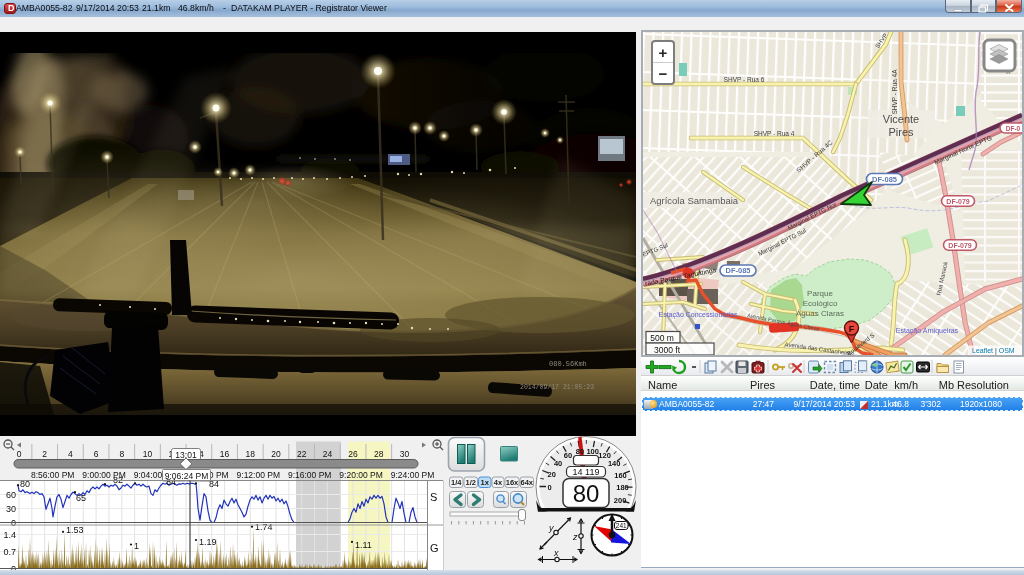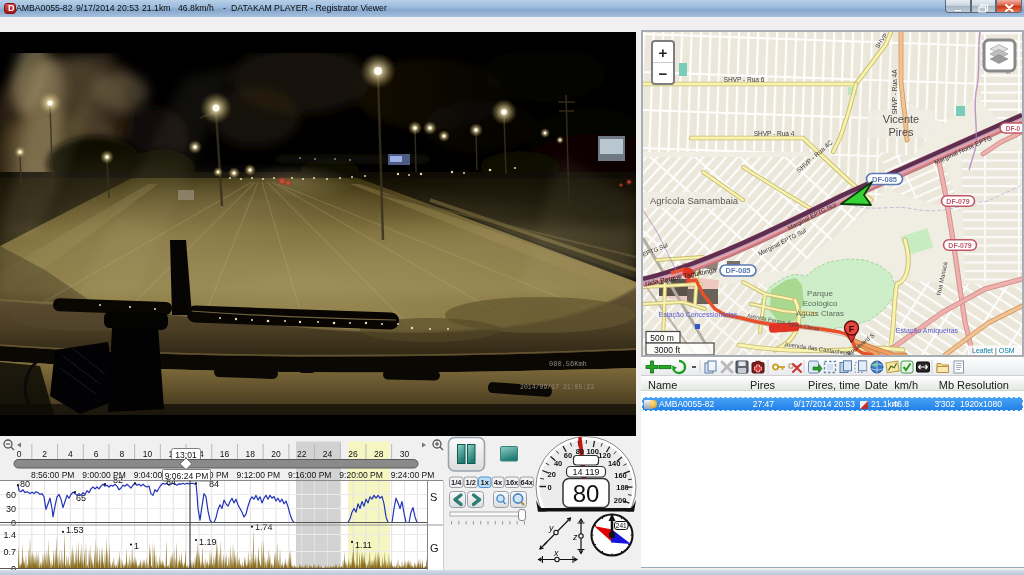--- a/index.html
+++ b/index.html
@@ -539,36 +539,36 @@
         <g transform="translate(311,3)">
           <rect x="2" y="1" width="9.5" height="12" fill="#fff" stroke="#8a96a4"></rect>
           <path d="M4,3.5 h5.5 M4,5.5 h5.5 M4,7.5 h5.5 M4,9.5 h4" stroke="#9aa8b8" stroke-width="0.9"></path>
         </g>
       </svg></div>
 
   <div class="abs" id="grid">
     <div class="abs" id="gridhead">
       <span class="ht" style="left:7px">Name</span>
       <span class="ht" style="right:249px">Pires</span>
-      <span class="ht" style="right:164px">Pires, time</span>
+      <span class="ht" style="right:164px">Date, time</span>
       <span class="ht" style="right:136px">Date</span>
       <span class="ht" style="right:106px">km/h</span>
       <span class="ht" style="right:70px">Mb</span>
       <span class="ht" style="right:15px">Resolution</span>
     </div>
     <div class="abs" id="gridrow">
       <span class="rt" style="left:2px;width:9px;height:9px;background:linear-gradient(180deg,#f4f4f4,#9aa4b0);top:2.5px;border-radius:1px"></span>
       <span class="rt" style="left:7.5px;top:3px;width:7.5px;height:7.5px;border-radius:50%;background:radial-gradient(circle at 35% 35%,#ffe28a,#d89010)"></span>
       <span class="rt" style="left:17px">AMBA0055-82</span>
       <span class="rt" style="right:249px">27:47</span>
       <span class="rt" style="right:168px">9/17/2014 20:53</span>
       <span class="rt" style="left:218px;top:3.5px;width:8px;height:8px;background:linear-gradient(135deg,#f0f0f0 45%,#c03030 55%)"></span>
       <span class="rt" style="left:229px">21.1km</span>
       <span class="rt" style="right:114px">46.8</span>
-      <span class="rt" style="right:68px">3'302</span>
+      <span class="rt" style="right:82px">3'302</span>
       <span class="rt" style="right:21px">1920x1080</span>
     </div>
   </div>
 
   <div class="abs" id="bottombar"><svg width="641" height="139" viewBox="0 436 641 139">
         <defs>
           <linearGradient id="teal" x1="0" y1="0" x2="0.4" y2="1">
             <stop offset="0%" stop-color="#8fd0c4"></stop>
             <stop offset="100%" stop-color="#1f7a72"></stop>
           </linearGradient>

